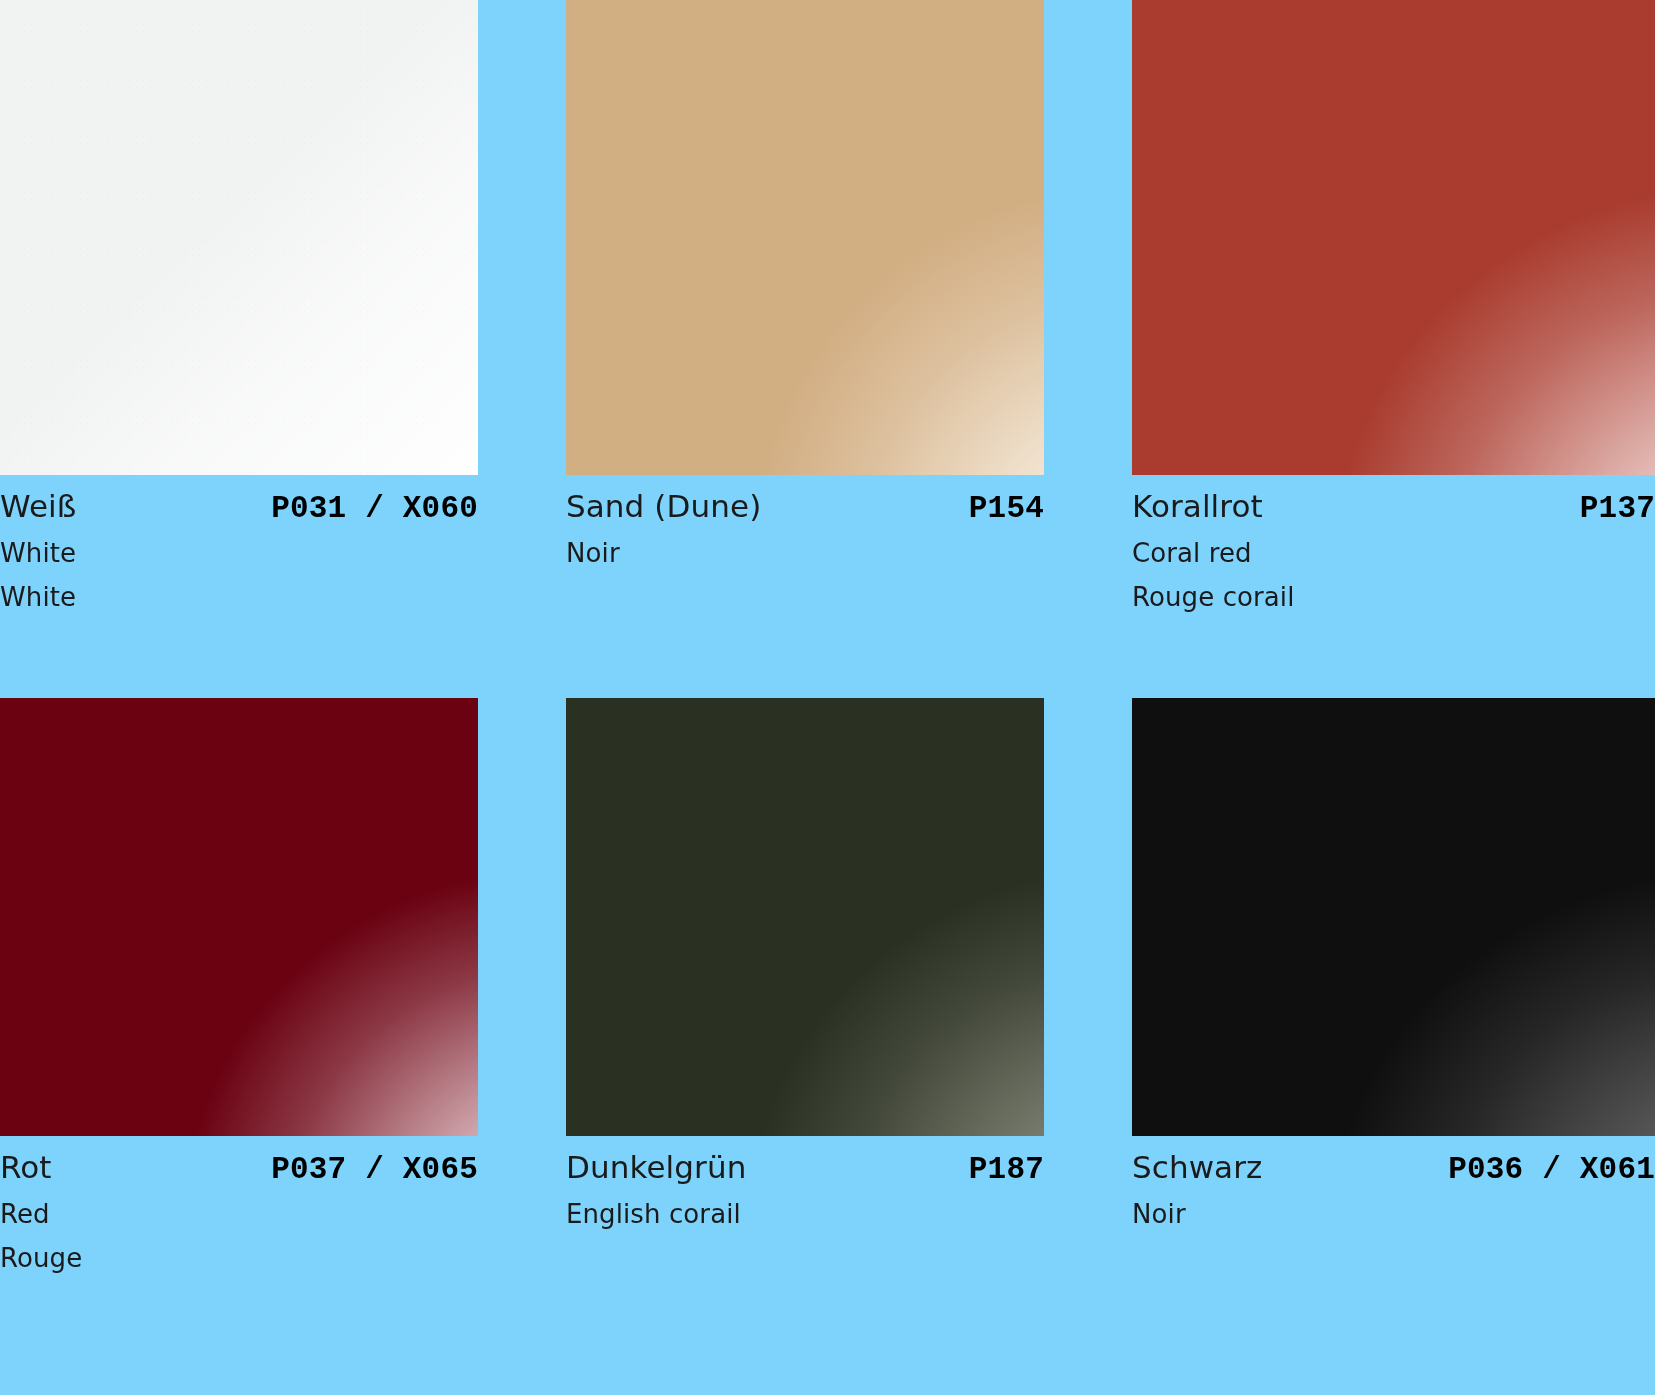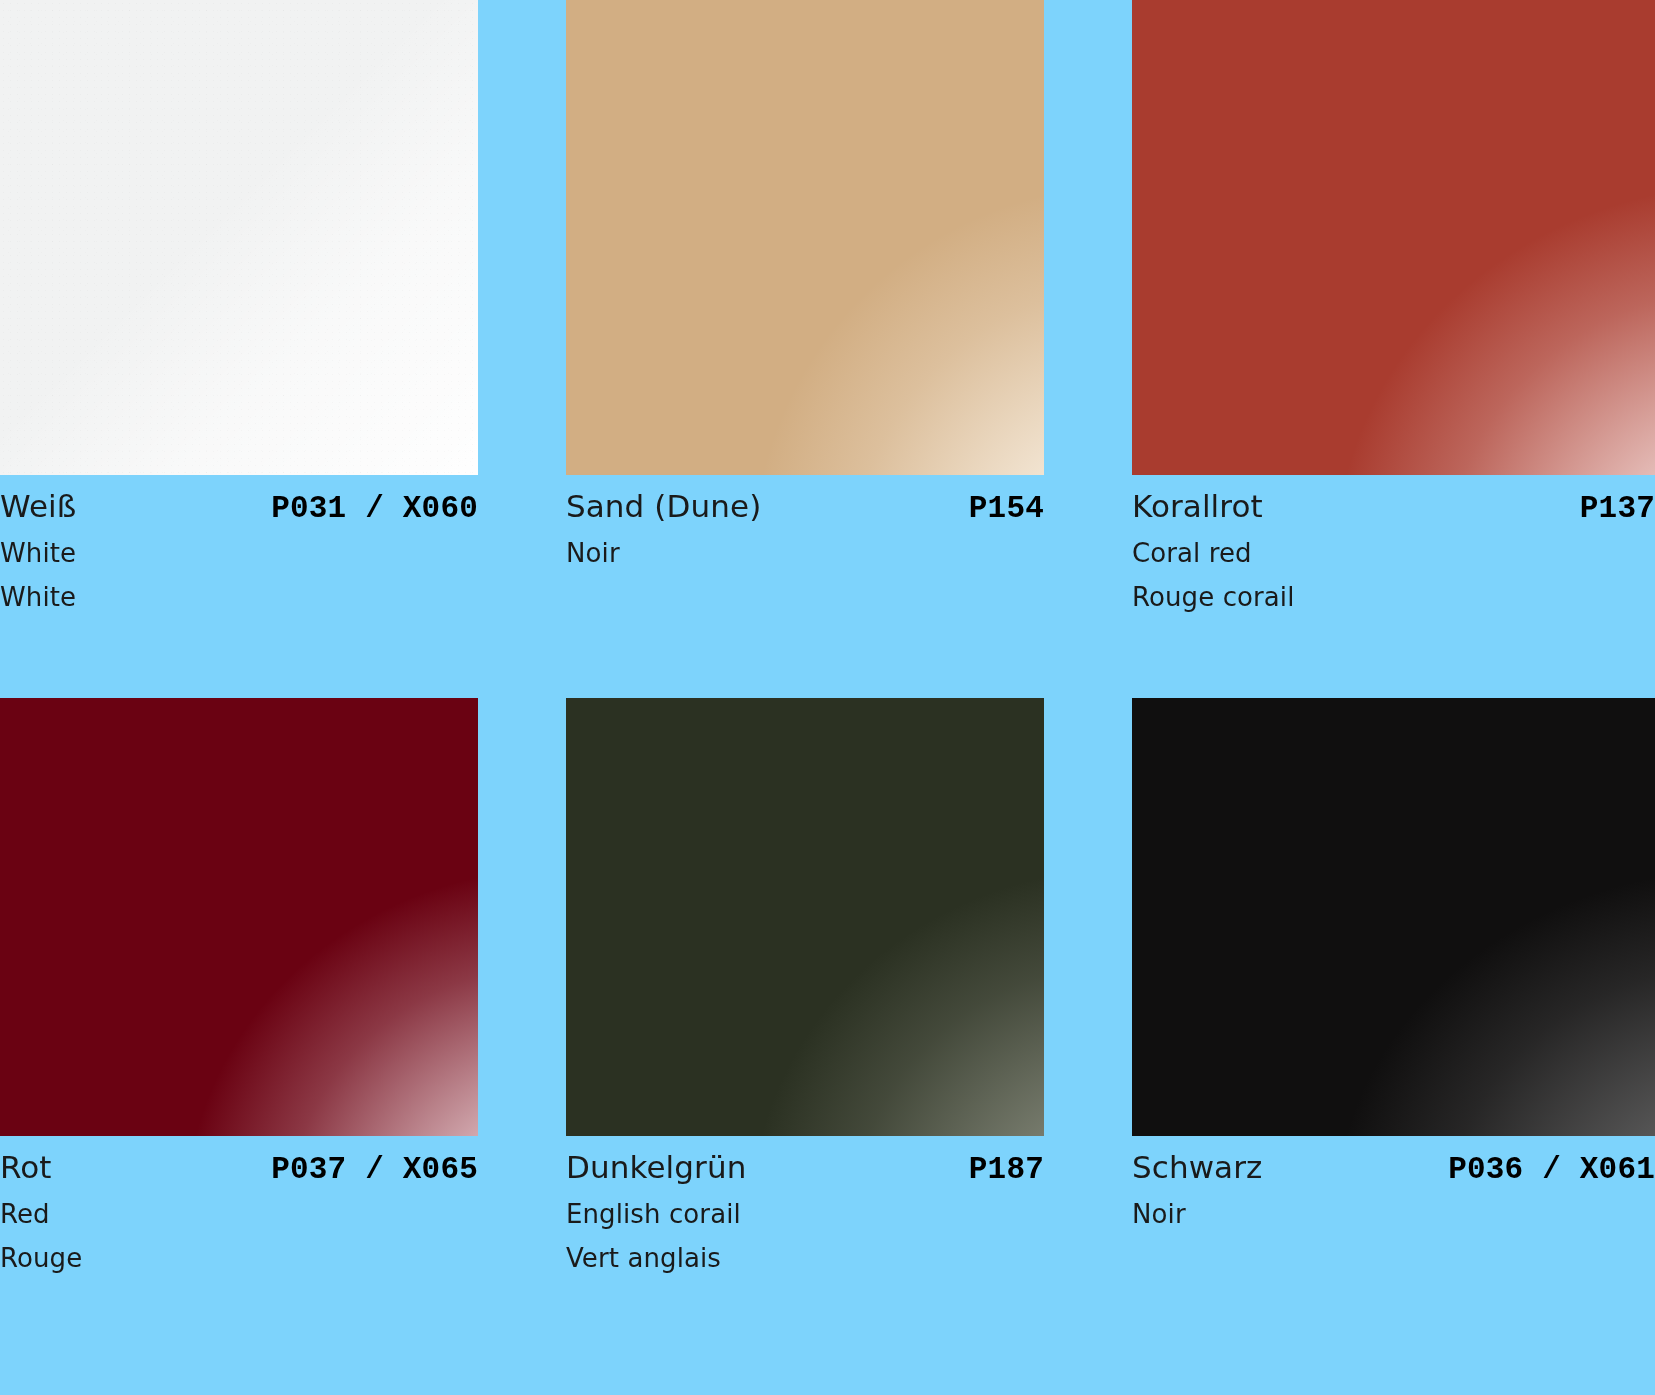--- a/index.html
+++ b/index.html
@@ -176,21 +176,20 @@
       <div class="chip">
         <div class="chip-base" id="chip-4-base" style="background: rgb(43, 49, 34);"></div>
         <div class="chip-sheen" id="chip-4-sheen" style="background: radial-gradient(120% 120% at 118% 118%, rgb(141, 145, 131) 0%, rgba(141, 145, 131, 0.9) 14%, rgba(141, 145, 131, 0.6) 30%, rgba(141, 145, 131, 0.25) 48%, rgba(255, 255, 255, 0) 66%);"></div>
       </div>
       <div class="caption">
         <div class="caption-top">
           <span class="name-de">Dunkelgrün</span>
           <span class="code">P187</span>
         </div>
         <div class="name-en">English corail</div>
-        <div class="name-fr">Vert anglais</div>
       </div>
     </div>
 
     <div class="card c3 r2">
       <div class="chip">
         <div class="chip-base" id="chip-5-base" style="background: rgb(16, 15, 15);"></div>
         <div class="chip-sheen" id="chip-5-sheen" style="background: radial-gradient(120% 120% at 118% 118%, rgb(107, 107, 107) 0%, rgba(107, 107, 107, 0.9) 14%, rgba(107, 107, 107, 0.6) 30%, rgba(107, 107, 107, 0.25) 48%, rgba(255, 255, 255, 0) 66%);"></div>
       </div>
       <div class="caption">
         <div class="caption-top">

